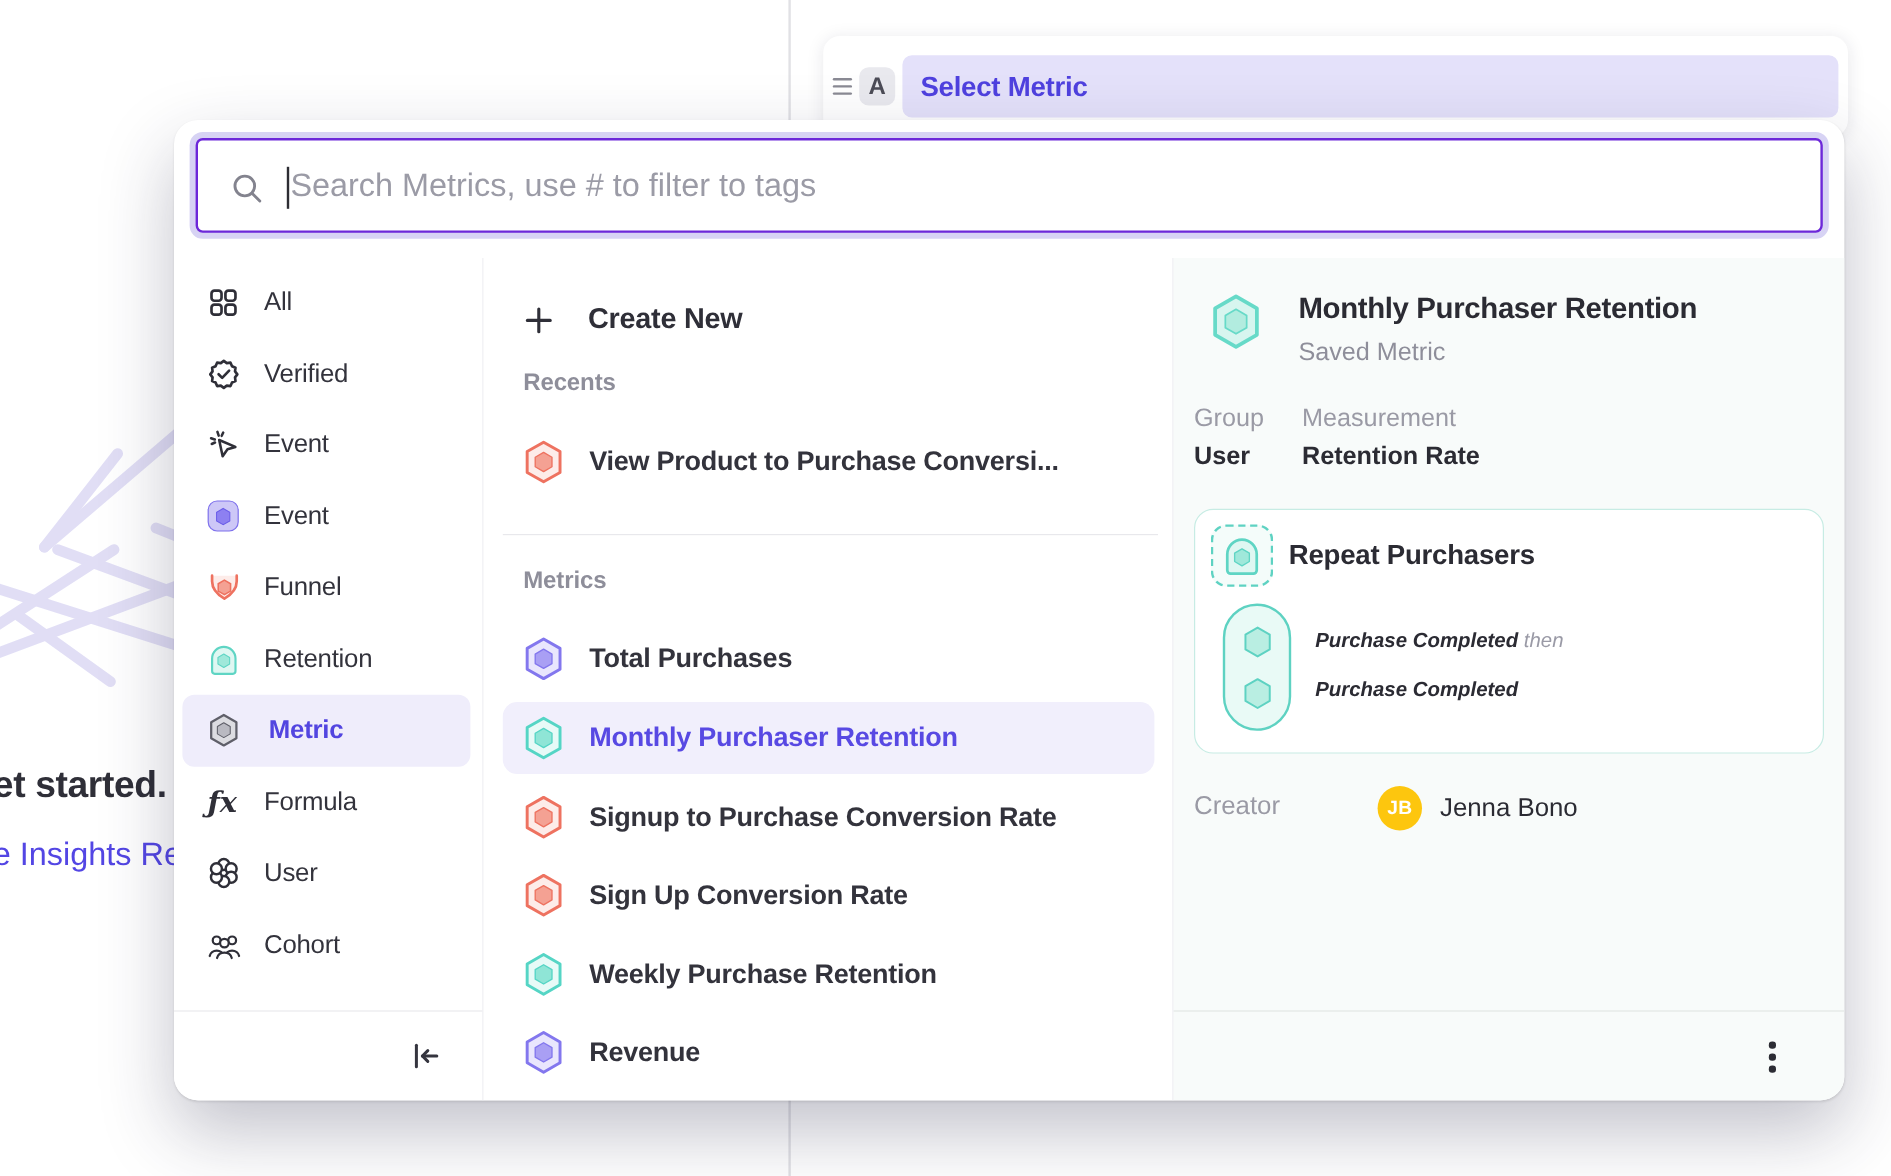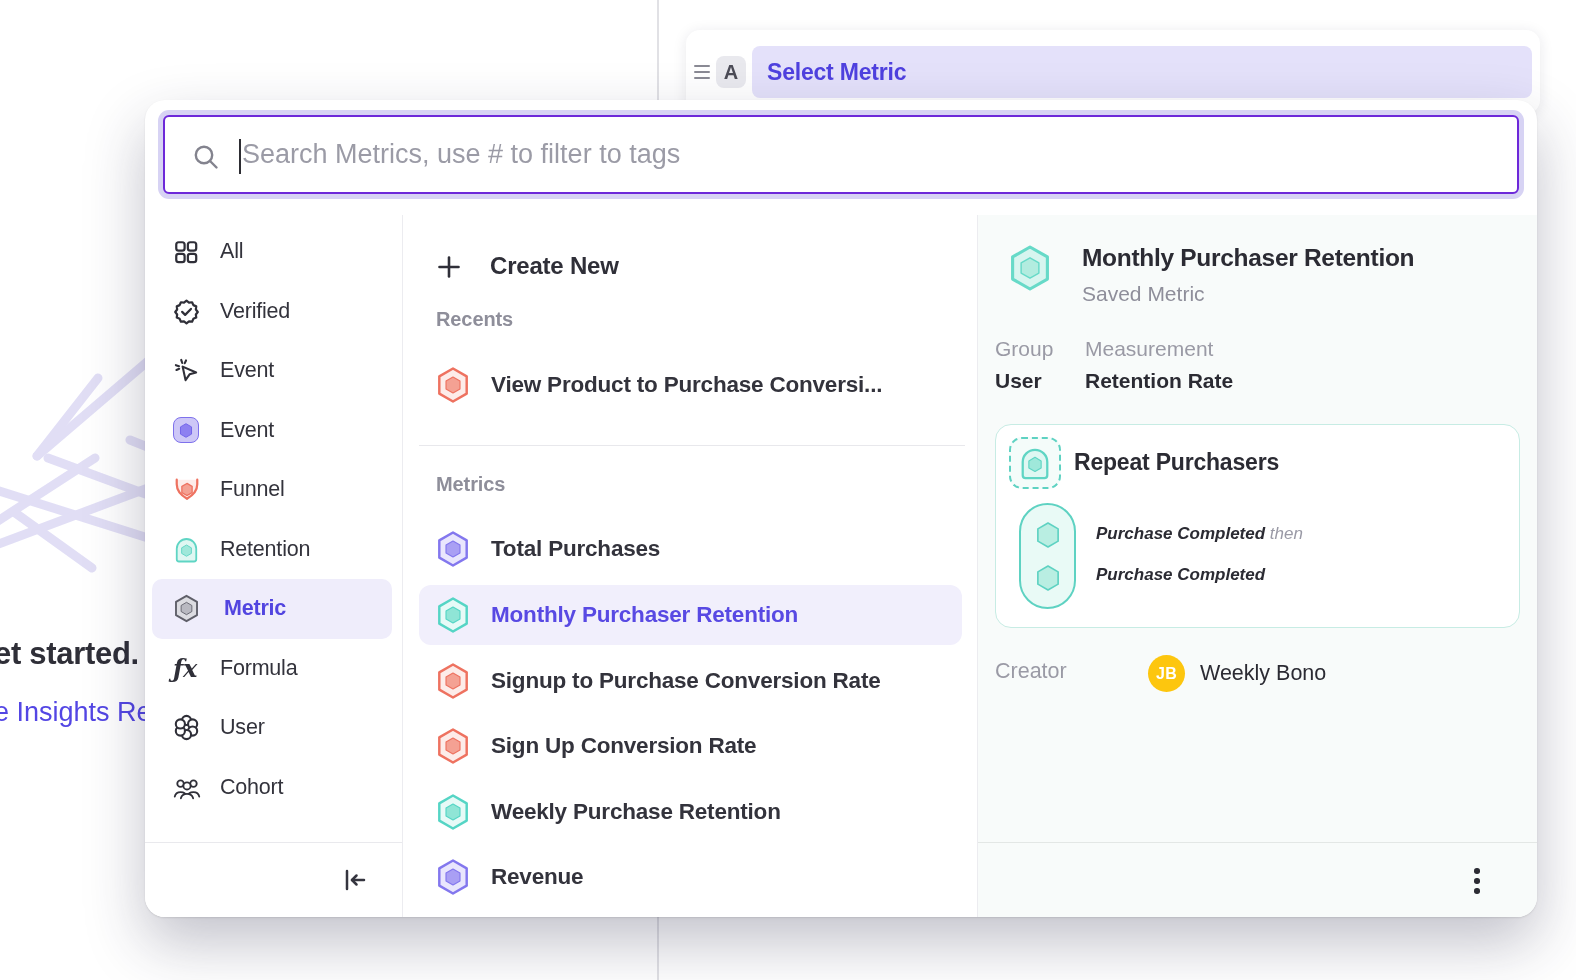--- a/index.html
+++ b/index.html
@@ -398,21 +398,21 @@
           </div>
           <div class="def-line def-l1">
             <span>Purchase Completed </span>
             <span class="def-then">then</span>
           </div>
           <div class="def-line def-l2">Purchase Completed</div>
         </div>
 
         <div class="creator-lbl">Creator</div>
         <div class="avatar">JB</div>
-        <div class="creator-name">Weekly Bono</div>
+        <div class="creator-name">Jenna Bono</div>
 
         <div class="pv-footer">
           <div class="dots-btn">
             <i></i>
               <i></i>
               <i></i>
           </div>
         </div>
 
       </div>

